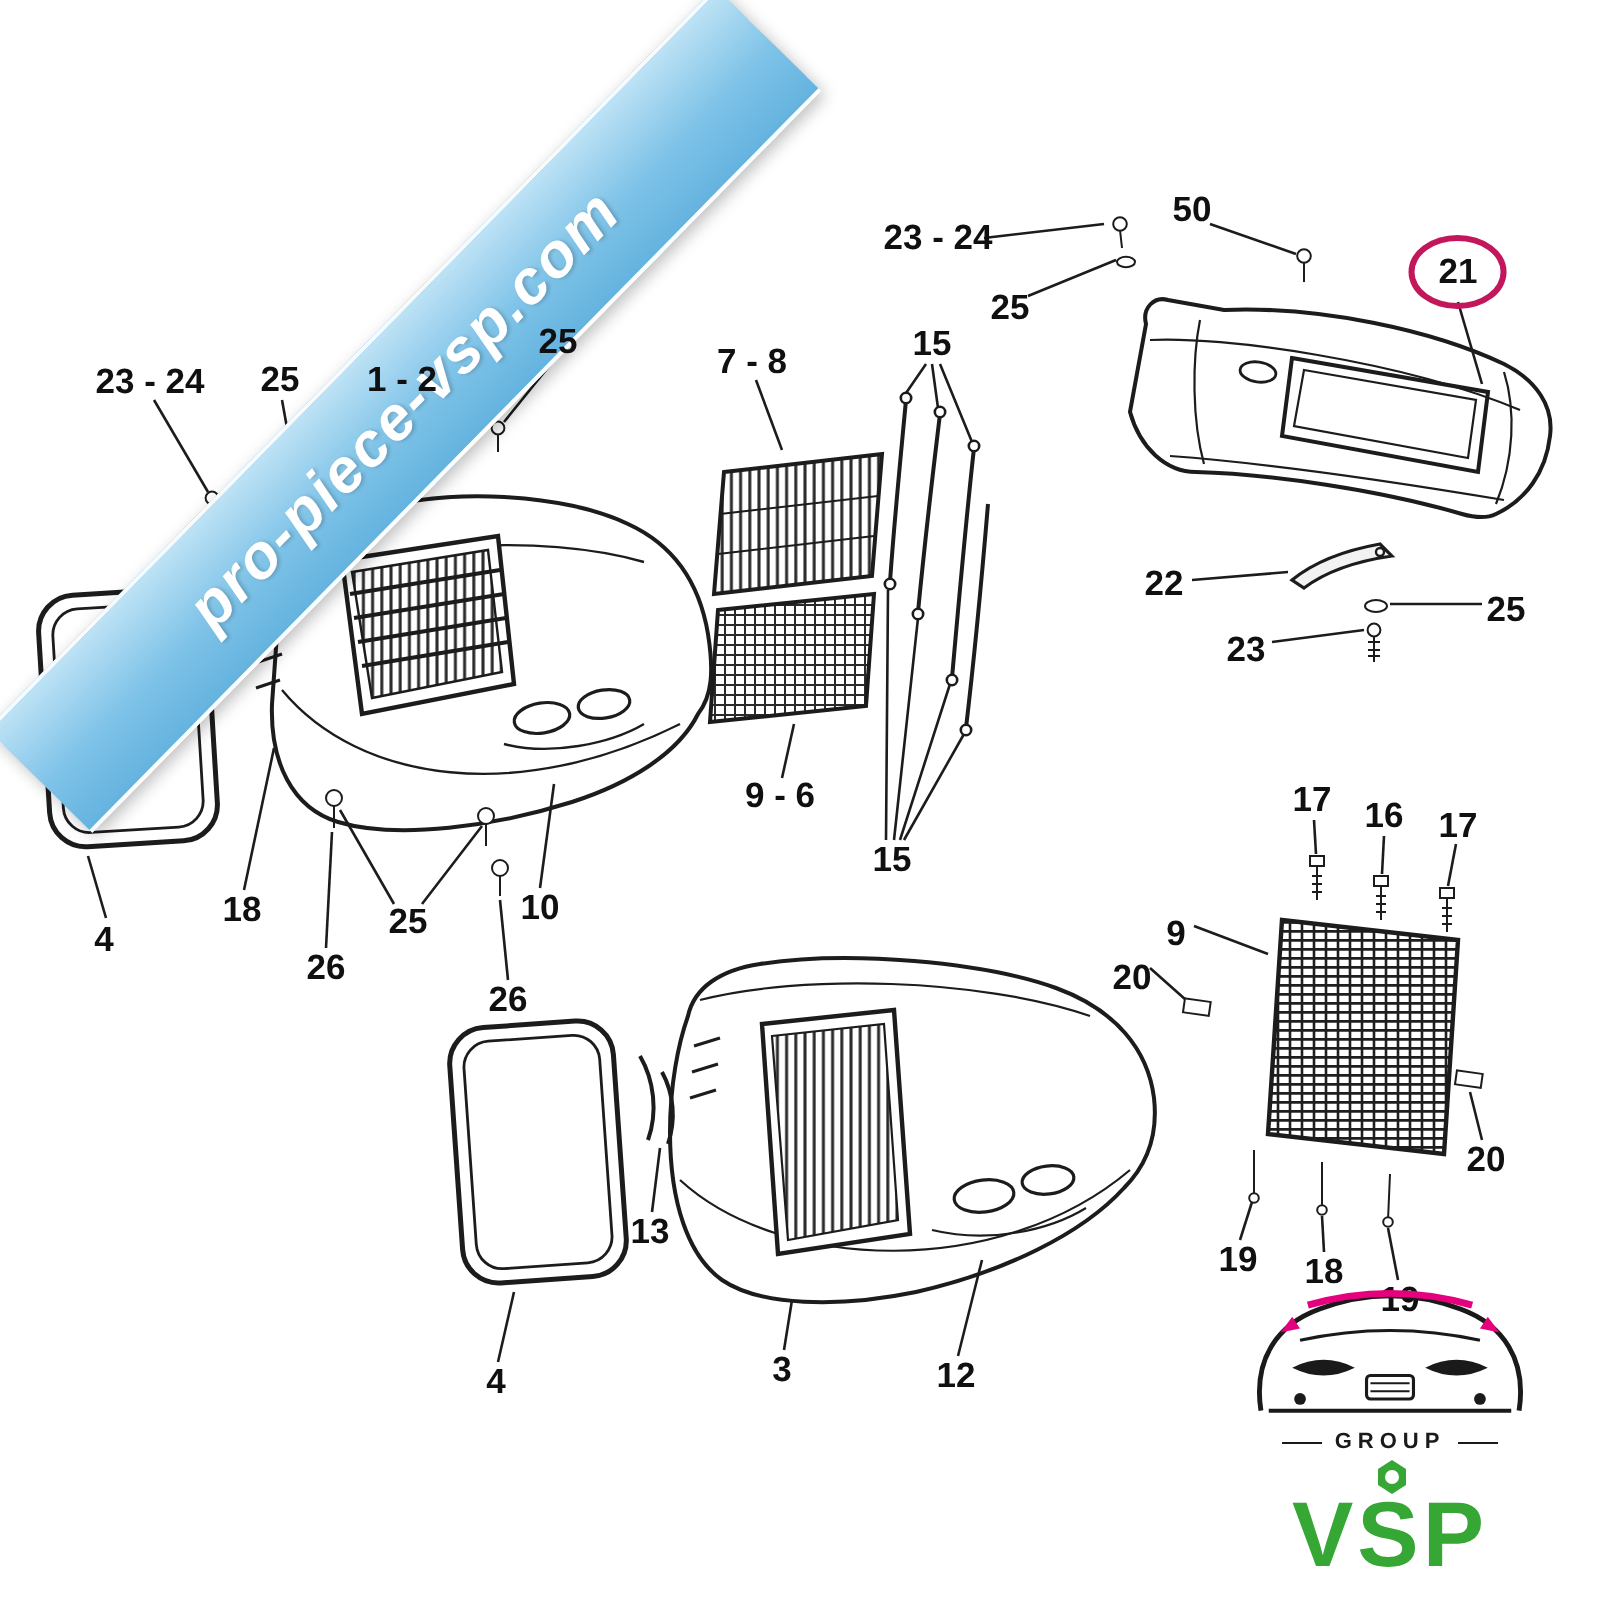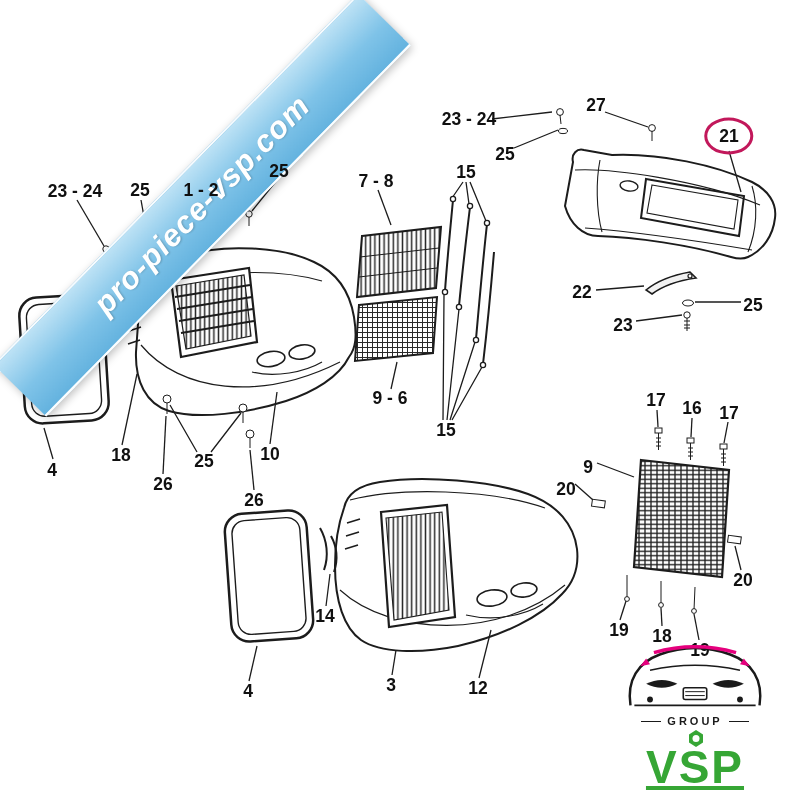--- a/index.html
+++ b/index.html
@@ -35,21 +35,21 @@
   .logo{position:absolute;right:10px;bottom:10px;width:190px;z-index:5;
     display:flex;flex-direction:column;align-items:center;}
   .logo-car{display:block;}
   .logo-group-row{display:flex;align-items:center;gap:6px;font-size:11px;font-weight:700;
     letter-spacing:3px;color:#1a1a1a;margin-top:-6px;}
   .gline{display:inline-block;width:20px;height:0;border-top:1.5px solid #1a1a1a;}
   .logo-pro-row{display:flex;align-items:flex-start;line-height:1;}
   .logo-pro{font-size:42px;font-weight:800;color:#101010;letter-spacing:1px;}
   .hex{margin-top:2px;margin-left:2px;}
   .logo-vsp{font-size:46px;font-weight:800;color:var(--logo-green,#36a635);
-    letter-spacing:2px;line-height:.95;margin-top:-2px;text-decoration:underline;}
+    letter-spacing:2px;line-height:.95;margin-top:-2px;}
 </style>
 </head>
 <body>
 
 <div class="stage">
 
   <svg class="art" width="800" height="800" viewBox="0 0 800 800">
     <defs>
       <pattern id="pv" width="4.6" height="8" patternUnits="userSpaceOnUse">
         <rect width="4.6" height="8" fill="#fff"></rect>
@@ -248,21 +248,21 @@
 
   <div id="labels-layer">
       <div class="part-label" style="left: 75px; top: 191px;">23 - 24</div>
       <div class="part-label" style="left: 140px; top: 190px;">25</div>
       <div class="part-label" style="left: 201px; top: 190px;">1 - 2</div>
       <div class="part-label" style="left: 279px; top: 171px;">25</div>
       <div class="part-label" style="left: 376px; top: 181px;">7 - 8</div>
       <div class="part-label" style="left: 466px; top: 172px;">15</div>
       <div class="part-label" style="left: 469px; top: 119px;">23 - 24</div>
       <div class="part-label" style="left: 505px; top: 154px;">25</div>
-      <div class="part-label" style="left: 596px; top: 105px;">27</div>
+      <div class="part-label" style="left: 596px; top: 105px;">50</div>
       <div class="part-label circled" style="left: 729px; top: 136px;">21</div>
       <div class="part-label" style="left: 582px; top: 292px;">22</div>
       <div class="part-label" style="left: 753px; top: 305px;">25</div>
       <div class="part-label" style="left: 623px; top: 325px;">23</div>
       <div class="part-label" style="left: 52px; top: 470px;">4</div>
       <div class="part-label" style="left: 121px; top: 455px;">18</div>
       <div class="part-label" style="left: 163px; top: 484px;">26</div>
       <div class="part-label" style="left: 204px; top: 461px;">25</div>
       <div class="part-label" style="left: 270px; top: 454px;">10</div>
       <div class="part-label" style="left: 254px; top: 500px;">26</div>
@@ -270,21 +270,21 @@
       <div class="part-label" style="left: 446px; top: 430px;">15</div>
       <div class="part-label" style="left: 588px; top: 467px;">9</div>
       <div class="part-label" style="left: 656px; top: 400px;">17</div>
       <div class="part-label" style="left: 692px; top: 408px;">16</div>
       <div class="part-label" style="left: 729px; top: 413px;">17</div>
       <div class="part-label" style="left: 566px; top: 489px;">20</div>
       <div class="part-label" style="left: 743px; top: 580px;">20</div>
       <div class="part-label" style="left: 619px; top: 630px;">19</div>
       <div class="part-label" style="left: 662px; top: 636px;">18</div>
       <div class="part-label" style="left: 700px; top: 650px;">19</div>
-      <div class="part-label" style="left: 325px; top: 616px;">14</div>
+      <div class="part-label" style="left: 325px; top: 616px;">13</div>
       <div class="part-label" style="left: 391px; top: 685px;">3</div>
       <div class="part-label" style="left: 478px; top: 688px;">12</div>
       <div class="part-label" style="left: 248px; top: 691px;">4</div>
     </div>
 
   <div class="logo">
     <svg class="logo-car" width="160" height="88" viewBox="0 0 160 90">
       <path d="M14,74 C10,48 22,30 44,22 C68,13 92,13 116,22 C138,30 150,48 146,74" stroke="#1a1a1a" stroke-width="2.5" fill="none"></path>
       <path d="M38,20 Q80,8 122,20" style="stroke:var(--logo-pink,#e5007d)" stroke-width="3.5" fill="none"></path>
       <path d="M30,26 L24,34 L34,32 Z" style="fill:var(--logo-pink,#e5007d)"></path>

